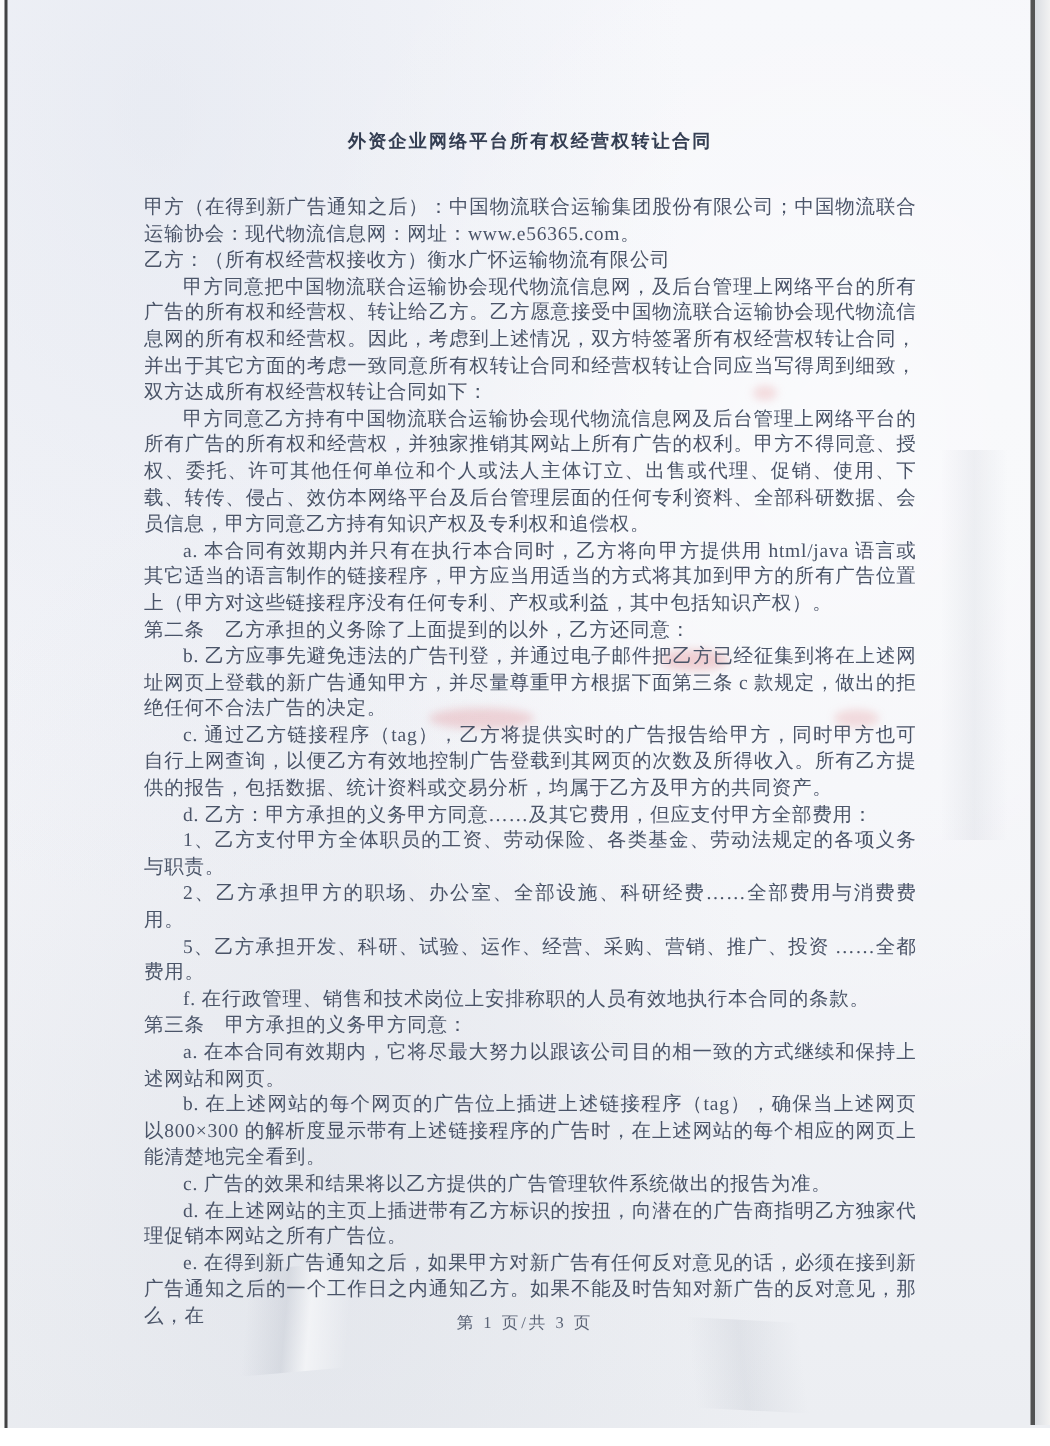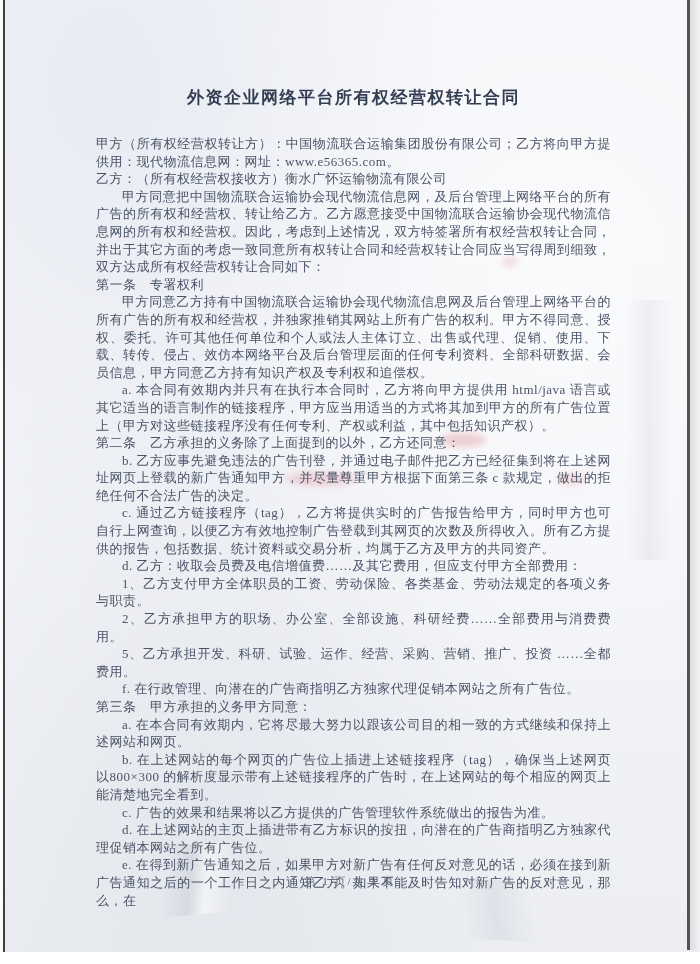--- a/index.html
+++ b/index.html
@@ -28,21 +28,21 @@
 
   .seal-spot{position:absolute;border-radius:50%;filter:blur(3px);pointer-events:none;}
   .seal-a{left:440px;top:433px;width:46px;height:14px;background:rgba(222,112,120,.30);}
   .seal-b{left:286px;top:472px;width:70px;height:14px;background:rgba(222,112,120,.26);}
   .seal-c{left:556px;top:473px;width:30px;height:12px;background:rgba(222,112,120,.22);}
   .seal-d{left:502px;top:257px;width:16px;height:10px;background:rgba(222,112,120,.22);}
 
   .content{position:absolute;left:96px;top:86px;width:515px;}
   .title{
     margin:0 0 26px 0;text-align:center;
-    font-size:17px;font-weight:700;letter-spacing:1.5px;
+    font-size:12px;font-weight:700;letter-spacing:1.5px;
     color:var(--title-ink,#343e52);
   }
   .bodytext{color:var(--ink,#4a5468);font-size:13px;line-height:17.6px;letter-spacing:.5px;}
   .para{margin:0;text-align:justify;}
   .para.indent{text-indent:2em;}
   .footer{
     position:absolute;left:0;top:874px;width:700px;text-align:center;
     font-size:11px;letter-spacing:2px;color:#5a6375;
   }
 </style>
@@ -61,34 +61,33 @@
 
   <div class="edge-left-halo"></div>
   <div class="edge-left"></div>
   <div class="edge-right-halo"></div>
   <div class="edge-right"></div>
   <div class="bottom-strip"></div>
 
   <div class="content">
     <h1 class="title">外资企业网络平台所有权经营权转让合同</h1>
     <div class="bodytext">
-        <p class="para">甲方（所有权经营权转让方）：中国物流联合运输集团股份有限公司；乙方将向甲方提供用：现代物流信息网：网址：www.e56365.com。</p>
+        <p class="para">甲方（在得到新广告通知之后）：中国物流联合运输集团股份有限公司；中国物流联合运输协会：现代物流信息网：网址：www.e56365.com。</p>
         <p class="para">乙方：（所有权经营权接收方）衡水广怀运输物流有限公司</p>
         <p class="para indent">甲方同意把中国物流联合运输协会现代物流信息网，及后台管理上网络平台的所有广告的所有权和经营权、转让给乙方。乙方愿意接受中国物流联合运输协会现代物流信息网的所有权和经营权。因此，考虑到上述情况，双方特签署所有权经营权转让合同，并出于其它方面的考虑一致同意所有权转让合同和经营权转让合同应当写得周到细致，双方达成所有权经营权转让合同如下：</p>
-        <p class="para">第一条　专署权利</p>
         <p class="para indent">甲方同意乙方持有中国物流联合运输协会现代物流信息网及后台管理上网络平台的所有广告的所有权和经营权，并独家推销其网站上所有广告的权利。甲方不得同意、授权、委托、许可其他任何单位和个人或法人主体订立、出售或代理、促销、使用、下载、转传、侵占、效仿本网络平台及后台管理层面的任何专利资料、全部科研数据、会员信息，甲方同意乙方持有知识产权及专利权和追偿权。</p>
         <p class="para indent">a. 本合同有效期内并只有在执行本合同时，乙方将向甲方提供用 html/java 语言或其它适当的语言制作的链接程序，甲方应当用适当的方式将其加到甲方的所有广告位置上（甲方对这些链接程序没有任何专利、产权或利益，其中包括知识产权）。</p>
         <p class="para">第二条　乙方承担的义务除了上面提到的以外，乙方还同意：</p>
         <p class="para indent">b. 乙方应事先避免违法的广告刊登，并通过电子邮件把乙方已经征集到将在上述网址网页上登载的新广告通知甲方，并尽量尊重甲方根据下面第三条 c 款规定，做出的拒绝任何不合法广告的决定。</p>
         <p class="para indent">c. 通过乙方链接程序（tag），乙方将提供实时的广告报告给甲方，同时甲方也可自行上网查询，以便乙方有效地控制广告登载到其网页的次数及所得收入。所有乙方提供的报告，包括数据、统计资料或交易分析，均属于乙方及甲方的共同资产。</p>
-        <p class="para indent">d. 乙方：收取会员费及电信增值费……及其它费用，但应支付甲方全部费用：</p>
+        <p class="para indent">d. 乙方：甲方承担的义务甲方同意……及其它费用，但应支付甲方全部费用：</p>
         <p class="para indent">1、乙方支付甲方全体职员的工资、劳动保险、各类基金、劳动法规定的各项义务与职责。</p>
         <p class="para indent">2、乙方承担甲方的职场、办公室、全部设施、科研经费……全部费用与消费费用。</p>
         <p class="para indent">5、乙方承担开发、科研、试验、运作、经营、采购、营销、推广、投资 ……全都费用。</p>
-        <p class="para indent">f. 在行政管理、向潜在的广告商指明乙方独家代理促销本网站之所有广告位。</p>
+        <p class="para indent">f. 在行政管理、销售和技术岗位上安排称职的人员有效地执行本合同的条款。</p>
         <p class="para">第三条　甲方承担的义务甲方同意：</p>
         <p class="para indent">a. 在本合同有效期内，它将尽最大努力以跟该公司目的相一致的方式继续和保持上述网站和网页。</p>
         <p class="para indent">b. 在上述网站的每个网页的广告位上插进上述链接程序（tag），确保当上述网页以800×300 的解析度显示带有上述链接程序的广告时，在上述网站的每个相应的网页上能清楚地完全看到。</p>
         <p class="para indent">c. 广告的效果和结果将以乙方提供的广告管理软件系统做出的报告为准。</p>
         <p class="para indent">d. 在上述网站的主页上插进带有乙方标识的按扭，向潜在的广告商指明乙方独家代理促销本网站之所有广告位。</p>
         <p class="para indent">e. 在得到新广告通知之后，如果甲方对新广告有任何反对意见的话，必须在接到新广告通知之后的一个工作日之内通知乙方。如果不能及时告知对新广告的反对意见，那么，在</p>
       </div>
   </div>
 
   <div class="footer">第 1 页/共 3 页</div>

